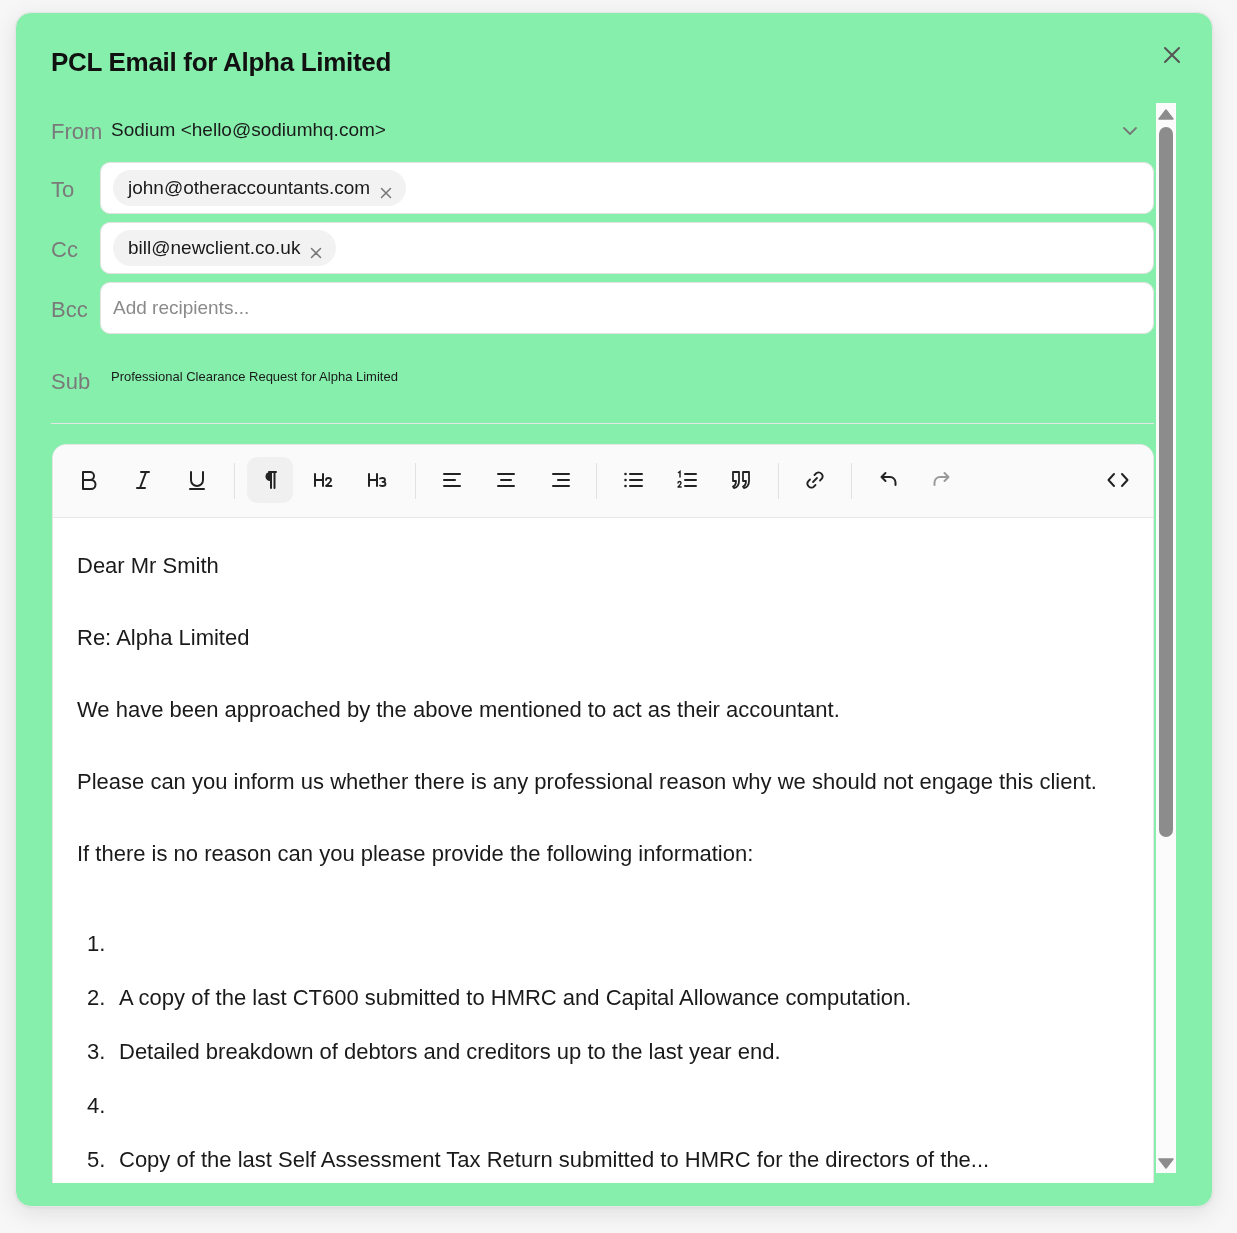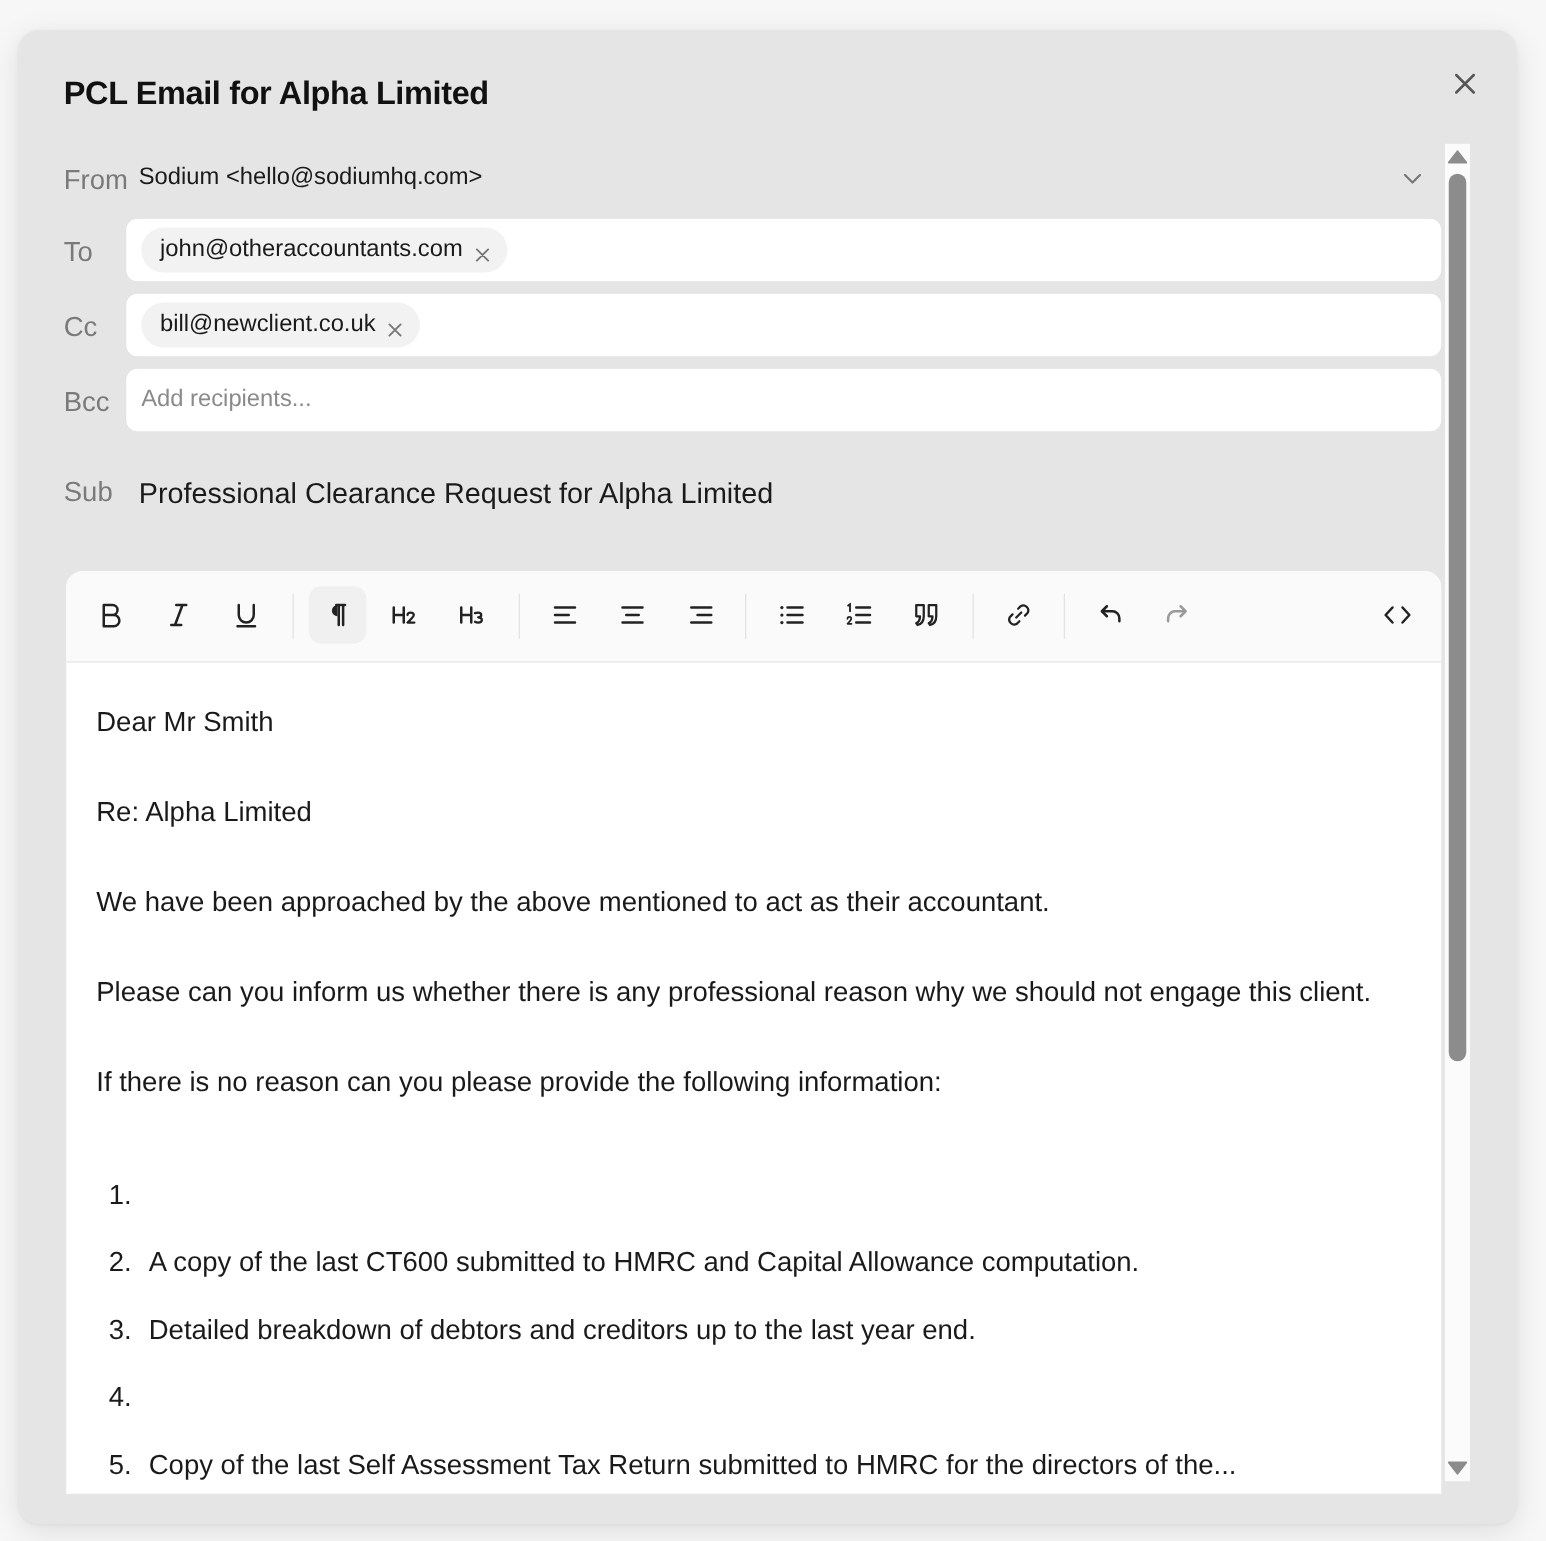--- a/index.html
+++ b/index.html
@@ -1,21 +1,21 @@
 <!DOCTYPE html>
 <html><head>
 <meta charset="utf-8">
 <style>
   * { box-sizing: border-box; margin: 0; padding: 0; }
   html, body { width: 1237px; height: 1233px; background: #f7f7f7; overflow: hidden; }
   body { font-family: "Liberation Sans", "DejaVu Sans", sans-serif; color: #1a1a1a; position: relative; }
 
   .dialog {
-    position: absolute; left: 15px; top: 24px; width: 1198px; height: 1195px;
-    background: #e5e5e5; border: 1px solid #e6e6e6; border-radius: 16px;
+    position: absolute; left: 15px; top: 12px; width: 1198px; height: 1195px;
+    background: #86efac; border: 1px solid #e6e6e6; border-radius: 16px;
     box-shadow: 0 6px 24px rgba(0,0,0,0.10), 0 1px 3px rgba(0,0,0,0.05);
     overflow: hidden;
   }
   .title {
     position: absolute; left: 35px; top: 34px; font-size: 26px; font-weight: 700;
     letter-spacing: -0.3px; color: #111;
   }
   .close-btn {
     position: absolute; left: 1144px; top: 30px; width: 24px; height: 24px;
     display: flex; align-items: center; justify-content: center; cursor: pointer;
@@ -33,21 +33,21 @@
     display: flex; align-items: center; padding-left: 12px;
   }
   .chip {
     display: inline-flex; align-items: center; height: 36px; padding: 0 14px 0 15px;
     background: #f2f2f2; border-radius: 18px; font-size: 19px; color: #1a1a1a;
   }
   .chip-x { margin-left: 10px; width: 12px; height: 12px; cursor: pointer; display: inline-block; }
   .placeholder { font-size: 19px; color: #8a8a8a; padding-left: 0; border: none; outline: none; width: 100%; background: transparent; font-family: inherit; }
   .placeholder::placeholder { color: #8a8a8a; }
 
-  .subject { position: absolute; left: 95px; top: 266px; font-size: 23px; color: #1a1a1a; }
+  .subject { position: absolute; left: 95px; top: 266px; font-size: 13px; color: #1a1a1a; }
   .divider { position: absolute; left: 35px; top: 320px; width: 1103px; height: 1px; background: #e6e6e6; }
 
   .editor {
     position: absolute; left: 36px; top: 341px; width: 1102px; height: 780px;
     border: 1px solid #e6e6e6; border-radius: 14px 14px 0 0; overflow: hidden; background: #fff;
   }
   .toolbar {
     height: 73px; background: #fafafa; border-bottom: 1px solid #e6e6e6;
     position: relative;
   }

